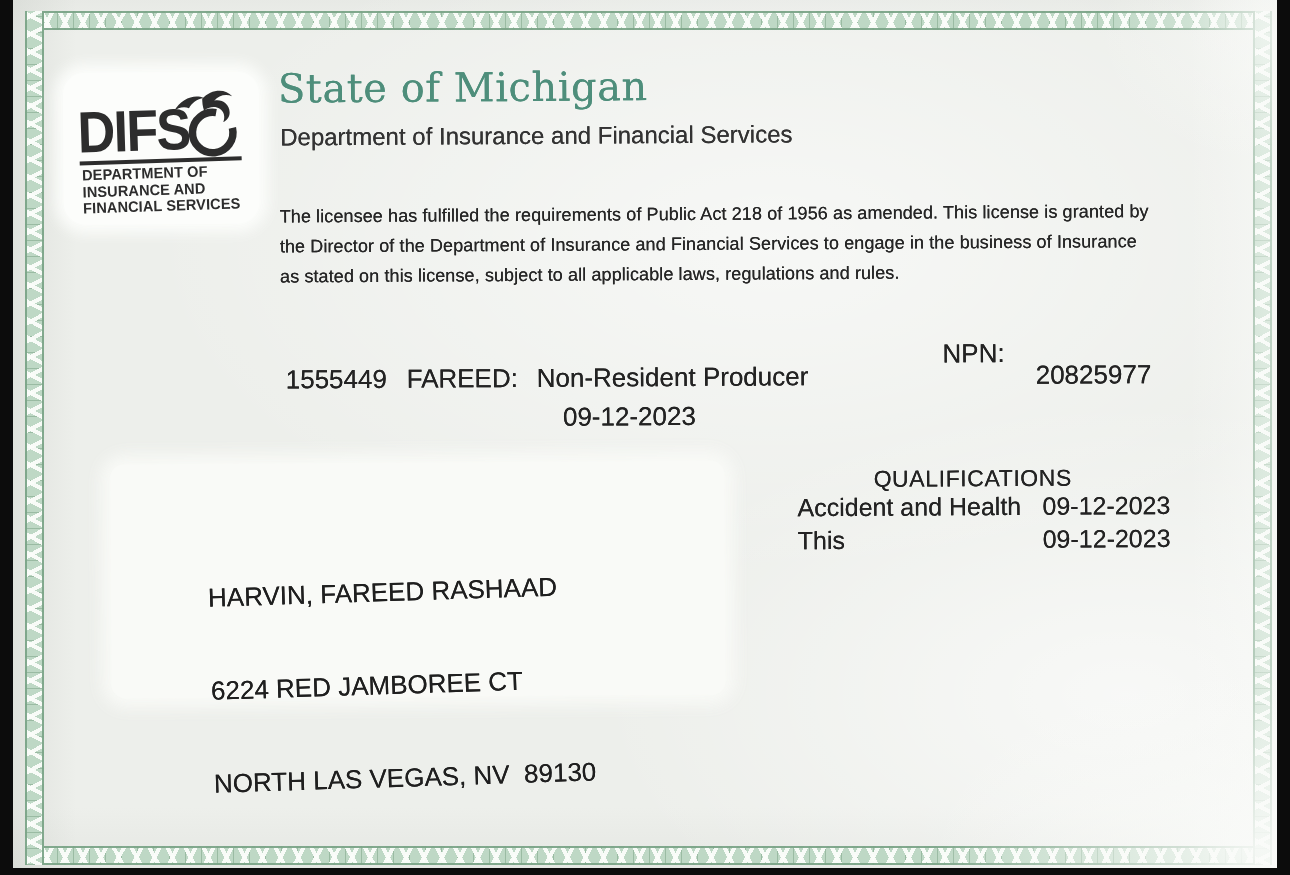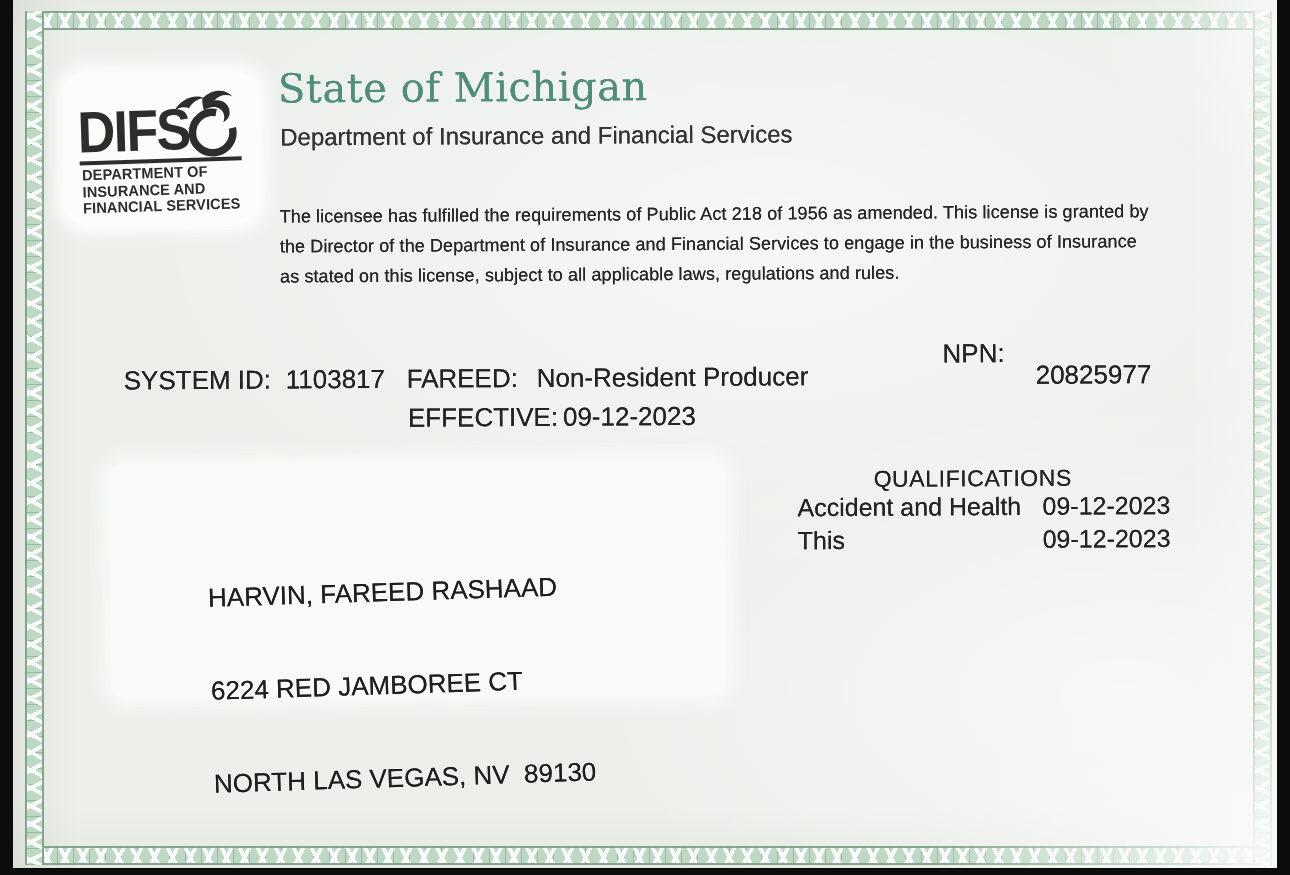--- a/index.html
+++ b/index.html
@@ -182,27 +182,25 @@
 
       <div class="doc-title">State of Michigan</div>
       <div class="doc-subtitle">Department of Insurance and Financial Services</div>
 
       <div class="intro">
         <div>The licensee has fulfilled the requirements of Public Act 218 of 1956 as amended. This license is granted by</div>
         <div>the Director of the Department of Insurance and Financial Services to engage in the business of Insurance</div>
         <div>as stated on this license, subject to all applicable laws, regulations and rules.</div>
       </div>
 
-      <span class="lic lic-system-label">SYSTEM ID:</span>
-      <span class="lic lic-system-value">1103817</span>
+      <span class="lic lic-system-value">1555449</span>
       <span class="lic lic-license-label">FAREED:</span>
       <span class="lic lic-license-value">Non-Resident Producer</span>
       <span class="lic lic-npn-label">NPN:</span>
       <span class="lic lic-npn-value">20825977</span>
-      <span class="lic lic-eff-label">EFFECTIVE:</span>
       <span class="lic lic-eff-value">09-12-2023</span>
 
       <div class="address-label">
         <div class="address-text">
           <div>HARVIN, FAREED RASHAAD</div>
           <div>6224 RED JAMBOREE CT</div>
           <div>NORTH LAS VEGAS, NV  89130</div>
         </div>
       </div>
 

